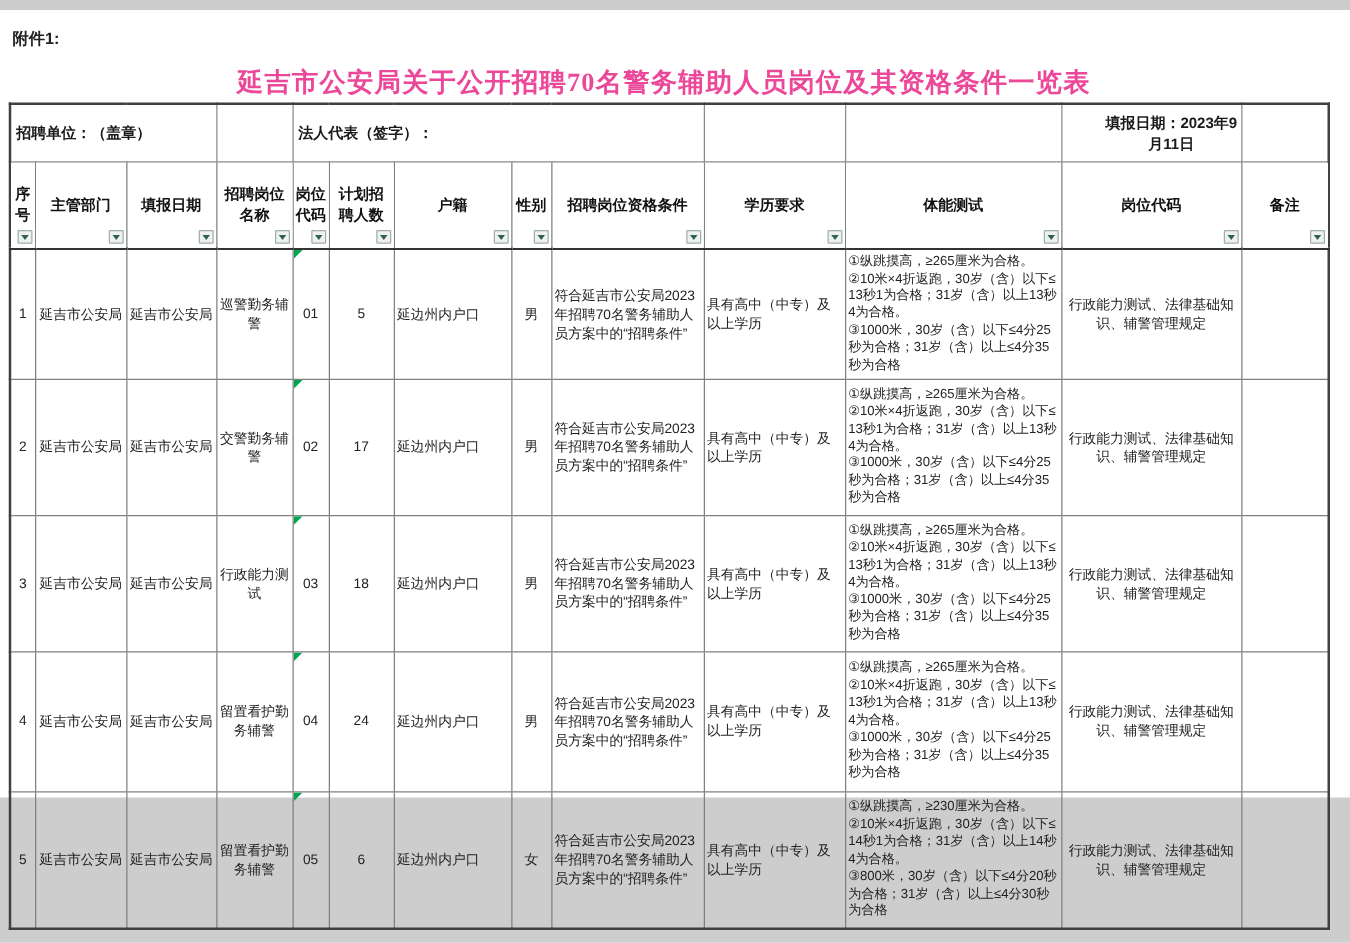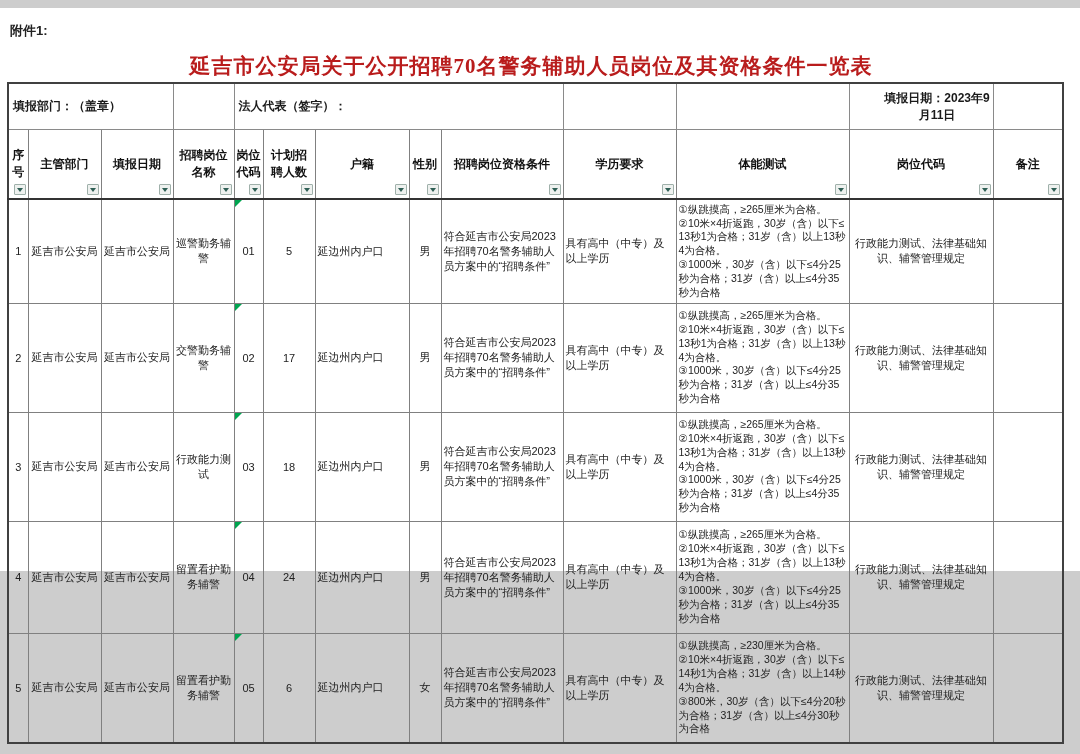--- a/index.html
+++ b/index.html
@@ -3,28 +3,28 @@
 <meta charset="utf-8">
 <style>
   html,body{margin:0;padding:0;}
   body{
     width:1080px;height:754px;position:relative;overflow:hidden;
     background:#cdcdcd;
     font-family:"Liberation Sans","DejaVu Sans",sans-serif;
     color:#1a1a1a;
   }
   .page{
-    position:absolute;left:0;top:8px;width:1080px;height:563px;background:#ffffff;text-decoration:underline;
+    position:absolute;left:0;top:8px;width:1080px;height:630px;background:#ffffff;text-decoration:underline;
   }
   .attachment{
     position:absolute;left:10px;top:14px;font-size:13px;font-weight:bold;color:#222;
   }
   .doc-title{
     position:absolute;left:0;top:44px;width:1062px;text-align:center;
-    font-size:21px;font-weight:bold;color:#b91c1c;letter-spacing:1px;
+    font-size:21px;font-weight:bold;color:#ec4899;letter-spacing:1px;
     font-family:"Liberation Serif","DejaVu Serif",serif;
   }
   table.main{
     position:absolute;left:7px;top:74px;width:1055px;
     border-collapse:collapse;table-layout:fixed;
     font-size:11px;
   }
   table.main td,table.main th{
     border:1px solid #808080;
     padding:1px 2px;
@@ -84,21 +84,21 @@
       <col style="width:94px">
         <col style="width:32px">
         <col style="width:122px">
       <col style="width:113px">
         <col style="width:173px">
         <col style="width:144px">
       <col style="width:70px">
     </colgroup>
     <thead>
       <tr class="r-info">
-        <td colspan="3" class="lbl-left">填报部门：（盖章）</td>
+        <td colspan="3" class="lbl-left">招聘单位：（盖章）</td>
         <td></td>
         <td colspan="5" class="lbl-left">法人代表（签字）：</td>
         <td></td>
         <td></td>
         <td class="lbl-date">填报日期：2023年9月11日</td>
         <td></td>
       </tr>
       <tr class="r-head">
         <th><span>序号</span><span class="filter-btn">
               <span class="tri"></span>

